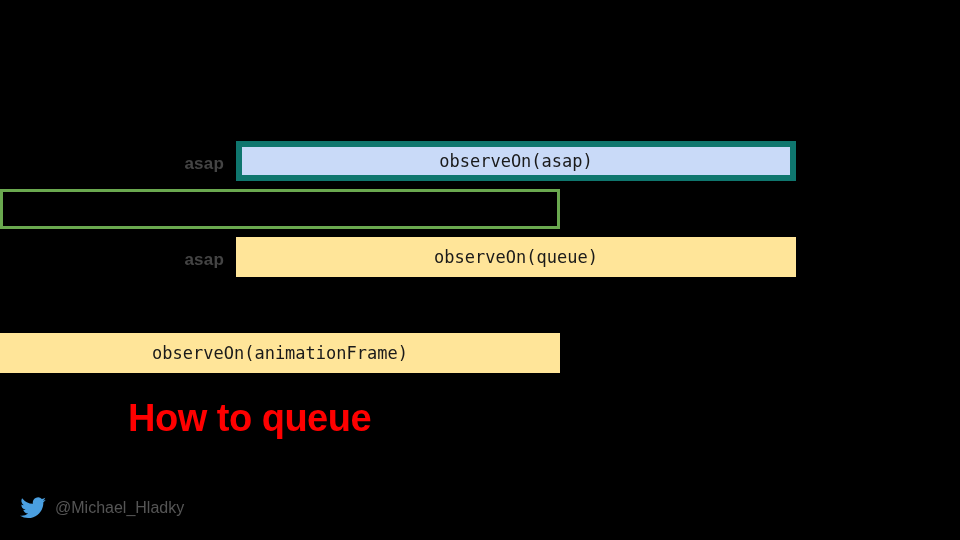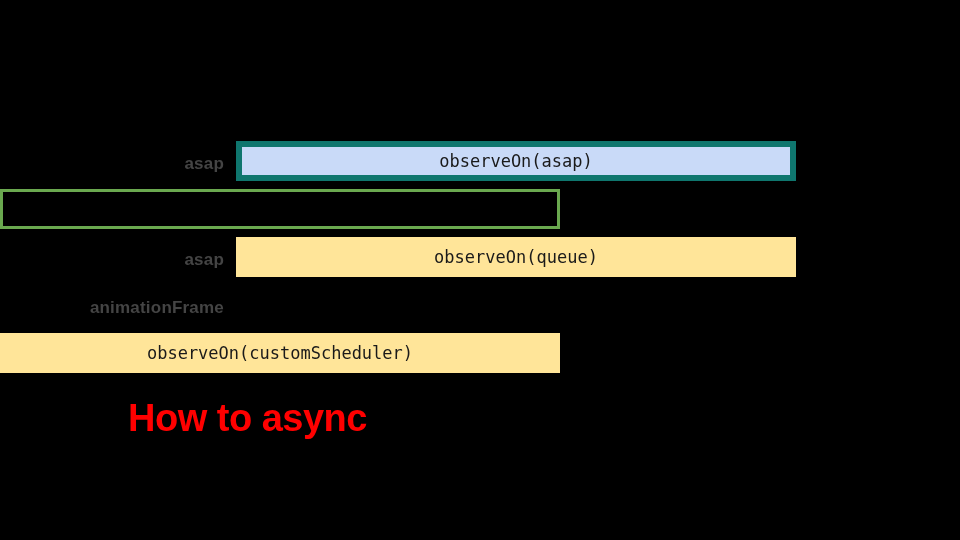--- a/index.html
+++ b/index.html
@@ -119,29 +119,36 @@
     </div>
 
     <div class="row">
       <div class="row-label">asap</div>
       <div class="row-bar bar-yellow">
         <span>observeOn(queue)</span>
       </div>
     </div>
 
     <div class="row">
-      <div class="row-label">animationFrame</div>
     </div>
 
     <div class="row">
       <div class="row-bar bar-yellow">
-        <span>observeOn(customScheduler)</span>
+        <span>observeOn(animationFrame)</span>
       </div>
     </div>
 
   </div>
 
   <div id="headline">
-    <div>How to async</div>
+    <div>How to queue</div>
   </div>
 
+  <div id="footer">
+    <span>
+      <svg class="tw-icon" width="26" height="22" viewBox="0 0 24 20" aria-hidden="true">
+        <path fill="#4a9fe0" d="M23.9 2.4a9.6 9.6 0 0 1-2.8.8A4.9 4.9 0 0 0 23.3.5a9.7 9.7 0 0 1-3.1 1.2A4.85 4.85 0 0 0 11.8 5a5 5 0 0 0 .12 1.12A13.8 13.8 0 0 1 1.95.9a4.9 4.9 0 0 0 1.5 6.5 4.8 4.8 0 0 1-2.2-.6v.06a4.87 4.87 0 0 0 3.9 4.77 4.9 4.9 0 0 1-2.2.08 4.86 4.86 0 0 0 4.54 3.38A9.76 9.76 0 0 1 0 17.1a13.75 13.75 0 0 0 7.55 2.22c9.06 0 14-7.5 14-14v-.64A10 10 0 0 0 24 2.2z"></path>
+      </svg>
+    </span>
+    <span class="handle">@Michael_Hladky</span>
+  </div>
 
 </div>
 
 </body></html>

